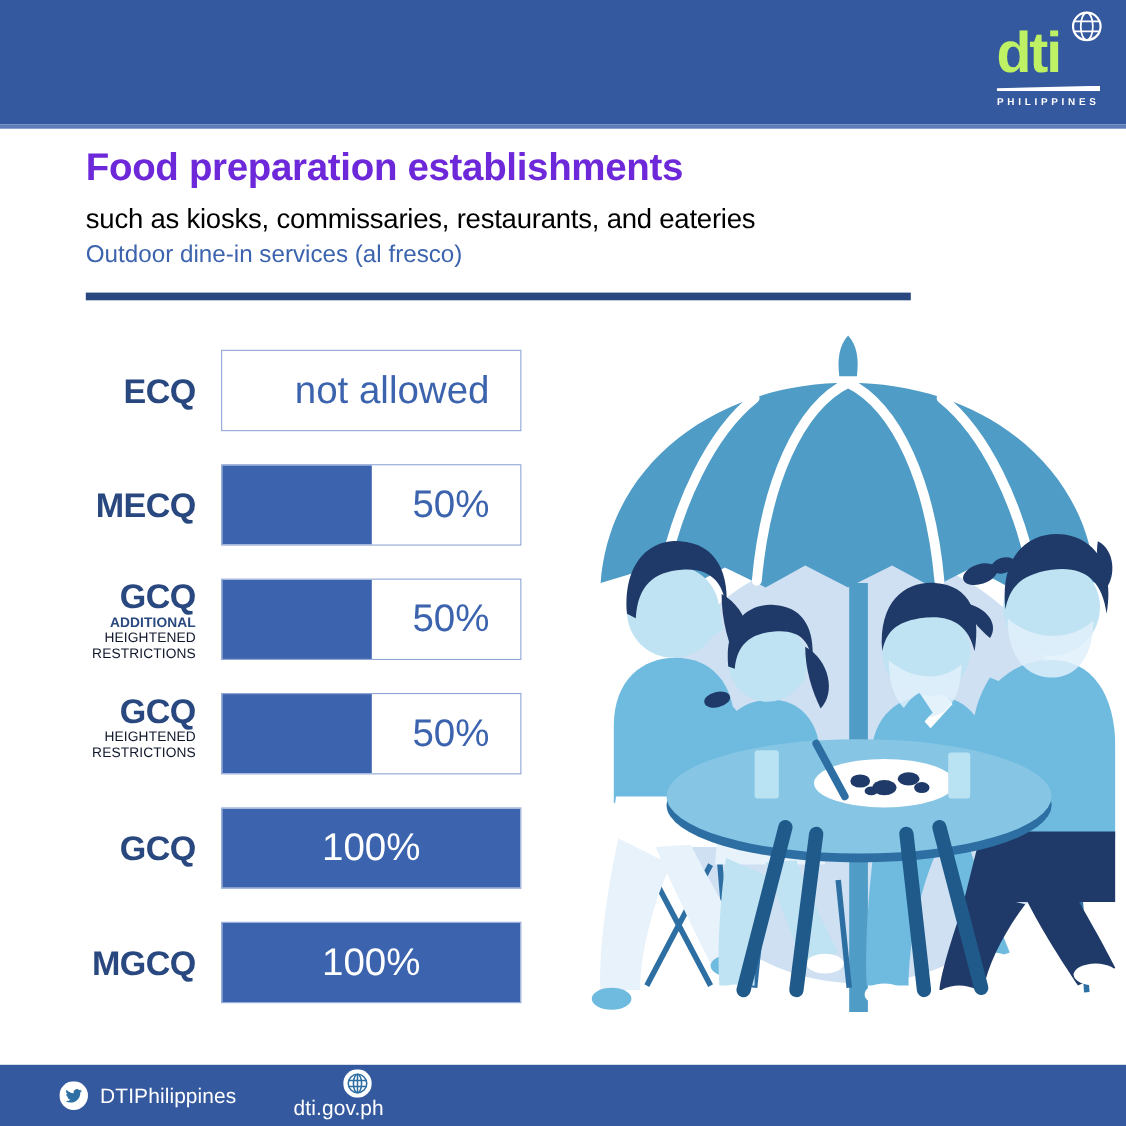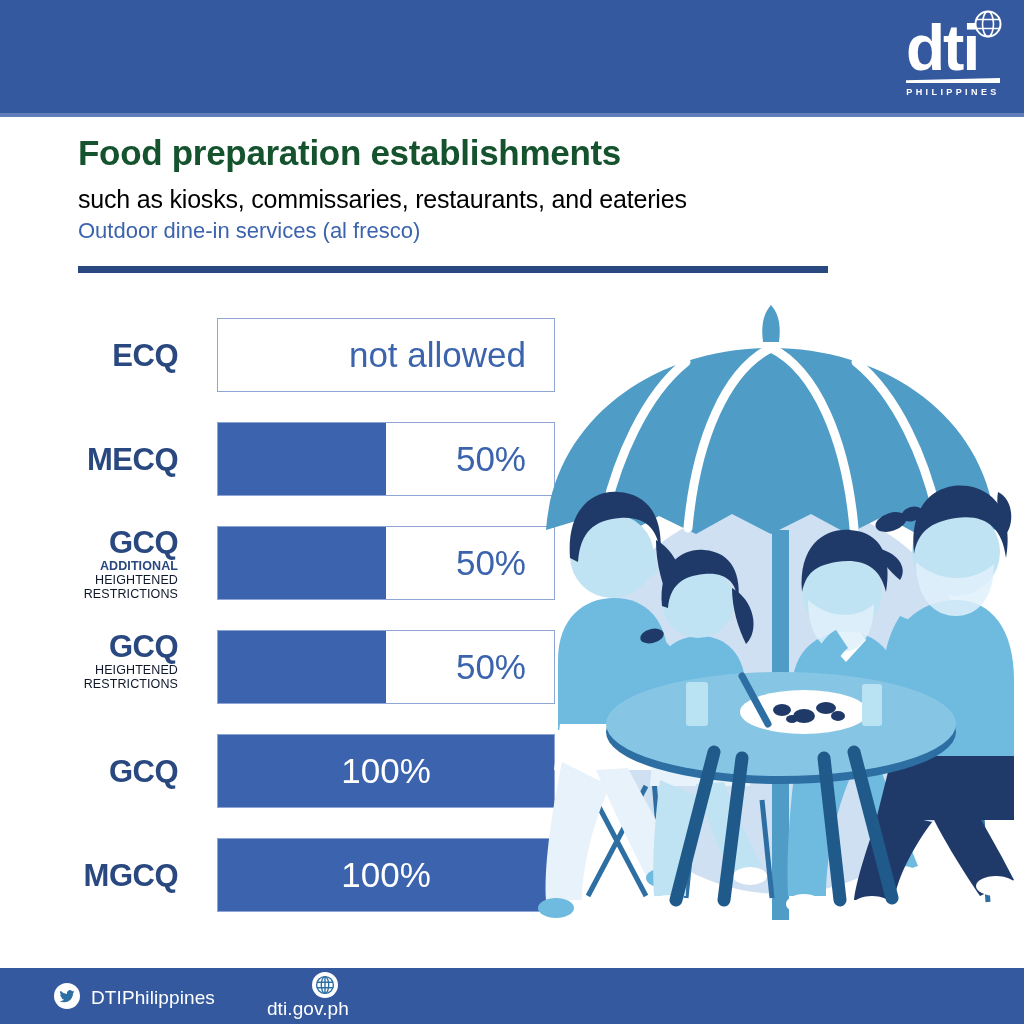--- a/index.html
+++ b/index.html
@@ -19,40 +19,40 @@
   }
   .header-rule{
     position:absolute;left:0;top:113px;width:1024px;height:4px;
     background:#5d7dbb;
   }
   .logo{
     position:absolute;right:18px;top:8px;width:108px;height:96px;
   }
   .logo-word{
     position:absolute;left:8px;top:14px;
-    font-size:64px;line-height:52px;font-weight:bold;color:#ffffff;
+    font-size:52px;line-height:52px;font-weight:bold;color:#bef264;
     letter-spacing:-2px;font-family:"Liberation Sans", sans-serif;
   }
   .logo-globe{
     position:absolute;right:4px;top:2px;width:28px;height:28px;
   }
   .logo-bar{
     position:absolute;left:8px;top:70px;width:94px;height:5px;background:#ffffff;
     clip-path:polygon(0 45%,100% 0,100% 100%,0 100%);
   }
   .logo-ph{
     position:absolute;left:8px;top:79px;width:94px;
     font-size:9px;font-weight:bold;color:#ffffff;letter-spacing:3.4px;
     text-align:center;
   }
 
   
   .titleblock{position:absolute;left:78px;top:132px;width:800px;}
   .title{
-    font-size:35px;font-weight:bold;color:#14532d;line-height:42px;
+    font-size:35px;font-weight:bold;color:#6d28d9;line-height:42px;
     margin:0;letter-spacing:-0.3px;
   }
   .subtitle{
     font-size:25px;color:#000000;line-height:30px;margin:10px 0 0 0;
     letter-spacing:-0.2px;
   }
   .subsubtitle{
     font-size:22px;color:#3c63ad;line-height:22px;margin:6px 0 0 0;
   }
   .divider{
@@ -76,26 +76,25 @@
   }
   .lab-sub1{
     font-size:12.5px;font-weight:bold;color:#29487f;line-height:14px;letter-spacing:0.1px;
   }
   .lab-sub2{
     font-size:12.5px;font-weight:normal;color:#0f172a;line-height:14px;letter-spacing:0.1px;
   }
   .row-label.has-sub{justify-content:flex-start;padding-top:0;}
 
   .bar{
-    position:absolute;left:201px;top:0;width:338px;height:74px;
+    position:absolute;left:201px;top:0;width:273px;height:74px;
     border:1.5px solid #8fa6d4;
     box-sizing:border-box;
     background:#ffffff;
     overflow:hidden;
-    margin-left:16px;
   }
   .bar-fill{
     position:absolute;left:0;top:0;bottom:0;background:#3c63ad;
   }
   .bar-text{
     position:absolute;left:0;top:0;right:0;bottom:0;
     display:flex;align-items:center;justify-content:center;
     font-size:35px;color:#3c63ad;letter-spacing:0px;
   }
   .bar-text.right{justify-content:flex-end;padding-right:28px;box-sizing:border-box;}

